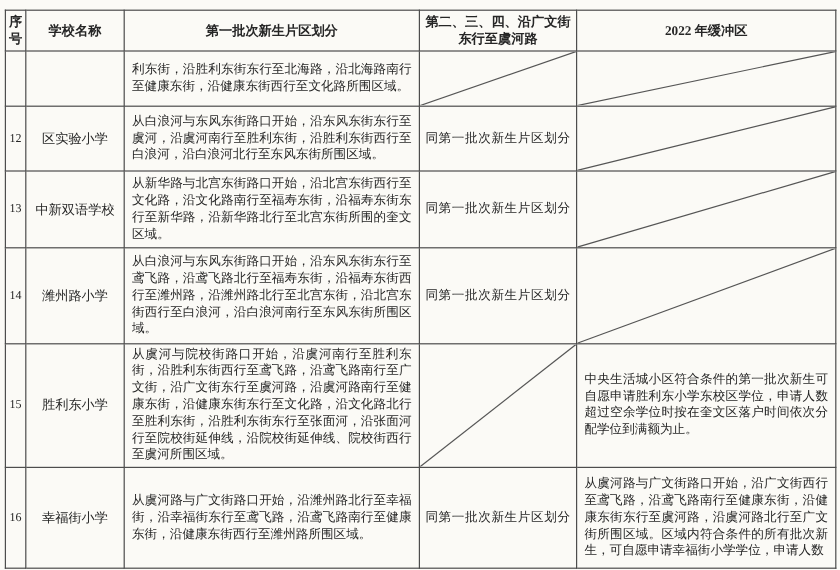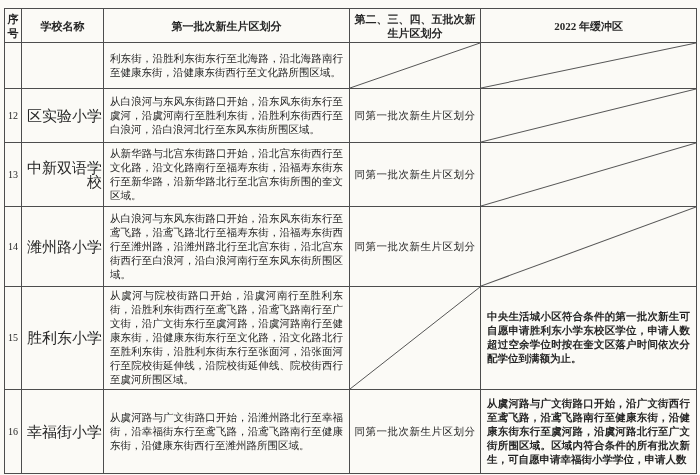--- a/index.html
+++ b/index.html
@@ -31,24 +31,24 @@
   }
   .hrow{height:34px;margin-top:44px;}
   .r0{height:46px;}
   .r1{height:54px;}
   .r2{height:64px;}
   .r3{height:80px;}
   .r4{height:102px;}
   .r5{height:84px;}
   td{font-size:10.5px;line-height:14px;}
   .c-seq{text-align:center;font-size:10px;}
-  .c-school{text-align:right;font-size:15px;padding:2px 1px;}
+  .c-school{text-align:center;font-size:11px;padding:2px 1px;}
   .c-batch1{text-align:justify;padding:2px 6px;}
   .c-other{text-align:center;padding:2px 3px;letter-spacing:0.5px;}
-  .c-buffer{text-align:justify;padding:2px 6px;font-weight:bold;}
+  .c-buffer{text-align:justify;padding:2px 6px;}
   td.diag{position:relative;padding:0;}
   svg.slash{
     position:absolute;left:0;top:0;width:100%;height:100%;
     display:block;
   }
   svg.slash line{
     stroke:#555;stroke-width:1;vector-effect:non-scaling-stroke;
   }
 </style>
 </head>
@@ -61,21 +61,21 @@
       <col style="width:82px">
       <col style="width:246px">
       <col style="width:131px">
       <col style="width:216px">
     </colgroup>
     <tbody>
         <tr class="hrow">
       <th>序号</th>
       <th>学校名称</th>
       <th>第一批次新生片区划分</th>
-      <th>第二、三、四、五批次新生片区划分</th>
+      <th>第二、三、四、沿广文街东行至虞河路</th>
       <th>2022 年缓冲区</th>
     </tr>
 
     <tr class="r0">
       <td class="c-seq"></td>
       <td class="c-school"></td>
       <td class="c-batch1">利东街，沿胜利东街东行至北海路，沿北海路南行至健康东街，沿健康东街西行至文化路所围区域。</td>
       <td class="c-other diag">
         <svg class="slash" viewBox="0 0 100 100" preserveAspectRatio="none">
               <line x1="0" y1="100" x2="100" y2="0"></line>

